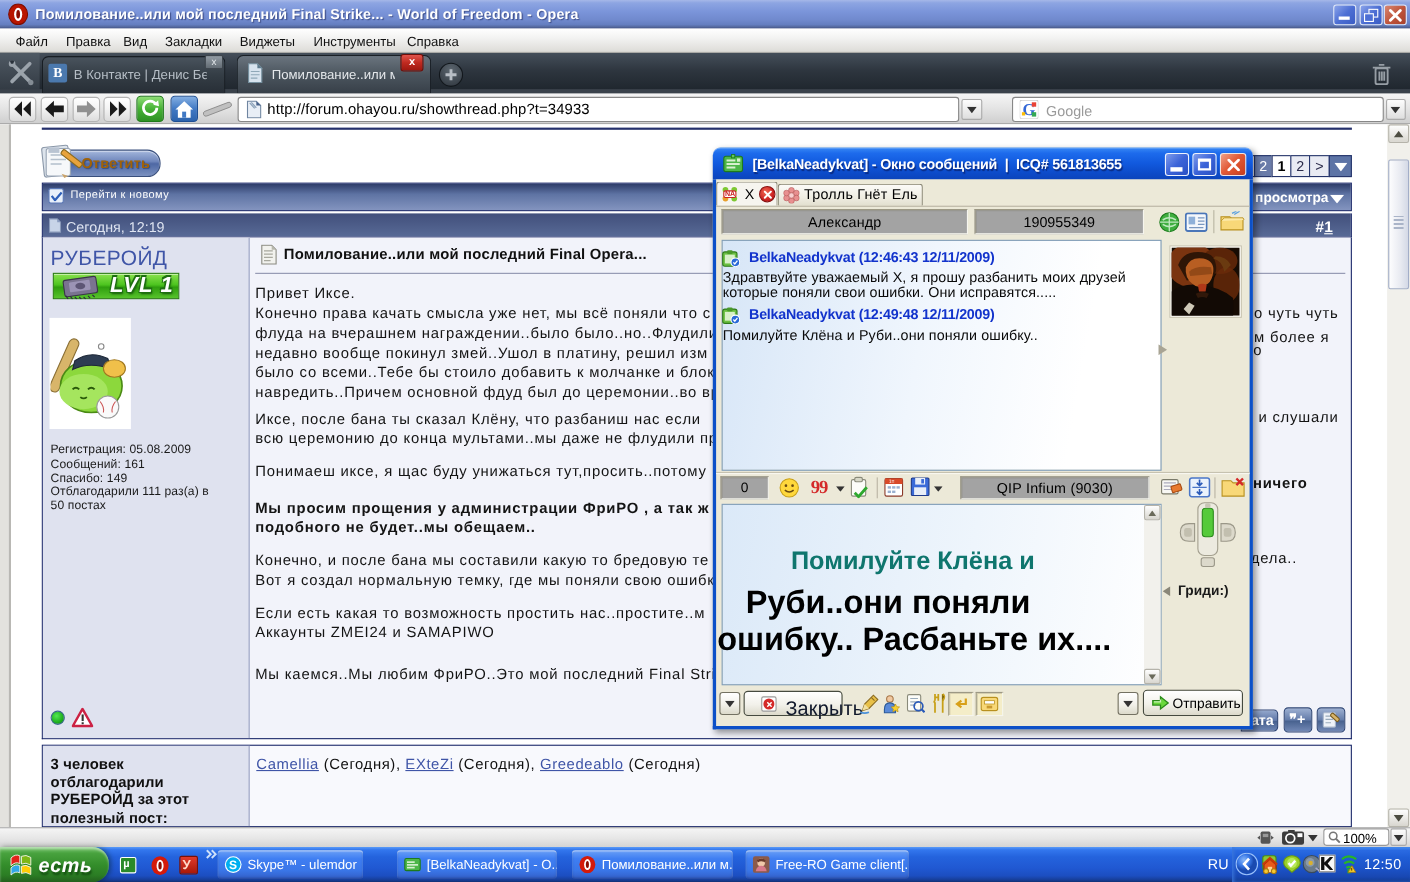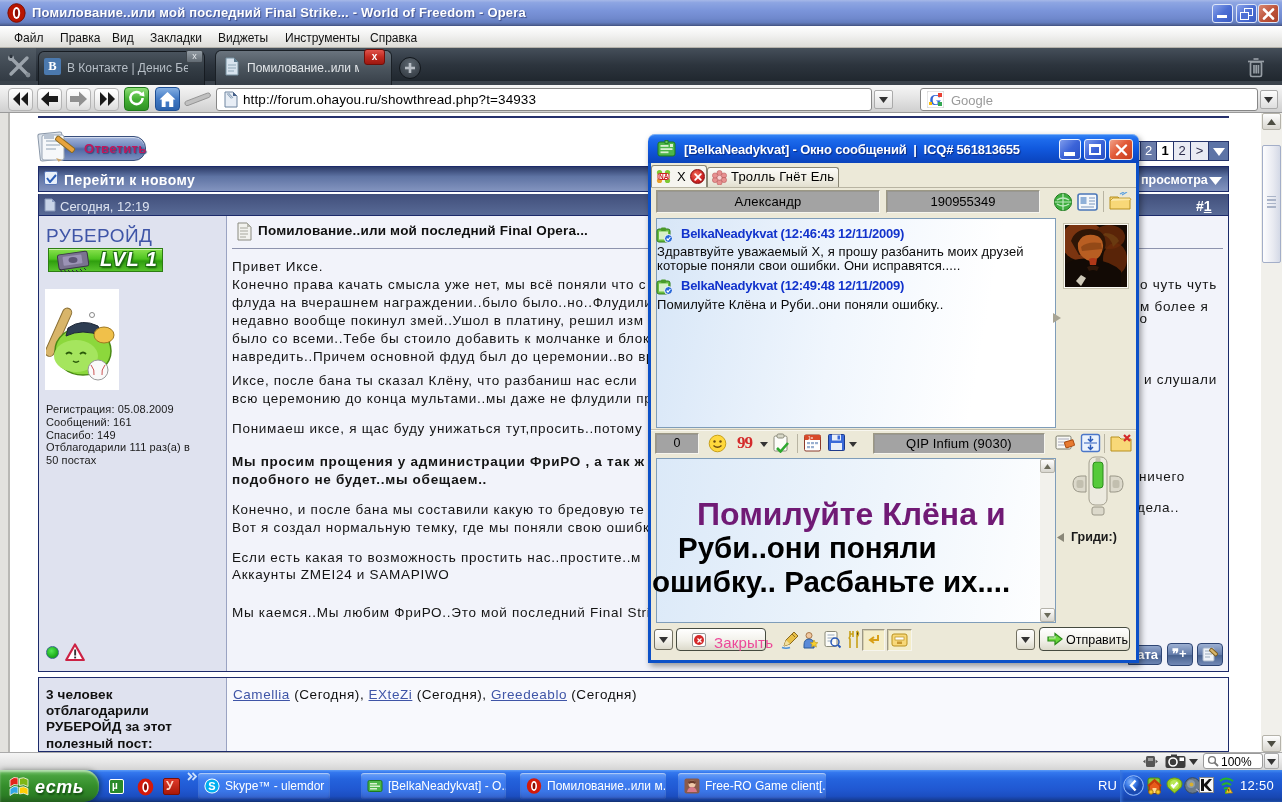--- a/index.html
+++ b/index.html
@@ -166,21 +166,21 @@
 <div class="abs" style="left:1262px;top:735px;width:19px;height:17px;background:linear-gradient(180deg,#fefefe,#d8d6cf);border:1px solid #b5b3aa;border-radius:2px"></div>
 <svg class="abs" style="left:1267px;top:741px" width="9" height="6" viewBox="0 0 9 6">
     <path d="M0 0h9L4.5 6z" fill="#4d4d42"></path>
   </svg>
 <div class="abs" style="left:1262px;top:145px;width:19px;height:118px;background:linear-gradient(90deg,#fdfdfe 0%,#e8eaf1 60%,#d4d9e6 100%);border:1px solid #a3aec8;border-radius:2px"></div>
 <div class="abs" style="left:1267px;top:196px;width:9px;height:13px;background:repeating-linear-gradient(180deg,#aab4c8 0,#aab4c8 1.5px,transparent 1.5px,transparent 3.5px)"></div>
 
 <div class="abs" style="left:38px;top:116px;width:1191px;height:2px;background:#25306c"></div>
 
 <div class="abs" style="left:52px;top:136px;width:94px;height:25px;border-radius:12px;background:linear-gradient(180deg,#a3b6dc 0%,#7087bc 42%,#4e68a4 52%,#7b91c0 100%);border:1px solid #394f7c;box-shadow:inset 0 1px 1px rgba(255,255,255,.6)"></div>
-<div class="abs" style="left:84px;top:141px;font-size:13px;font-weight:bold;color:#be185d;text-shadow:1px 1px 1px #3a4f7e;letter-spacing:.3px">Ответить</div>
+<div class="abs" style="left:74px;top:141px;font-size:13px;font-weight:bold;color:#a16207;text-shadow:1px 1px 1px #3a4f7e;letter-spacing:.3px">Ответить</div>
 <svg class="abs" style="left:36px;top:129px" width="42" height="34" viewBox="0 0 42 34">
     <g>
       <rect x="3" y="4" width="24" height="27" rx="2" fill="#dde4ec" stroke="#8a97a8" transform="rotate(-6 15 17)"></rect>
       <rect x="6" y="6" width="22" height="25" rx="2" fill="#f6f8fa" stroke="#99a5b5"></rect>
       <rect x="8" y="5" width="10" height="5" fill="#b9c4d2"></rect>
       <path d="M10 12h14M10 16h14M10 20h10" stroke="#b3bfcc" stroke-width="1.4"></path>
       <rect x="18" y="12" width="22" height="5" rx="1.5" fill="#e8a33d" stroke="#8a6a20" transform="rotate(38 28 15)"></rect>
       <path d="M20 29l6 2l-3.5 1.8z" fill="#caa36a"></path>
     </g>
   </svg>
@@ -193,21 +193,21 @@
 <div class="abs pgc" style="left:1208px;width:21px;background:#5d74a6"></div>
 <svg class="abs" style="left:1213px;top:148px" width="12" height="8" viewBox="0 0 12 8">
     <path d="M0 0h12L6 8z" fill="#fff"></path>
   </svg>
 
 <div class="abs" style="left:38px;top:166px;width:1191px;height:26px;background:linear-gradient(180deg,#2c3b68 0%,#5e73a3 40%,#8394bf 100%);border:1px solid #1c2a6a"></div>
 <div class="abs" style="left:44px;top:171px;width:14px;height:14px;background:#e8f0fa;border:1px solid #5a77b5;border-radius:2px"></div>
 <svg class="abs" style="left:46px;top:174px" width="11" height="9" viewBox="0 0 11 9">
     <path d="M1 4l3 4l6-7" fill="none" stroke="#2d5fb8" stroke-width="2"></path>
   </svg>
-<div class="abs" style="left:64px;top:172px;font-size:14px;font-weight:bold;color:#fff;letter-spacing:.4px">Перейти к новому</div>
+<div class="abs" style="left:64px;top:172px;font-size:10px;font-weight:normal;color:#fff;letter-spacing:.4px">Перейти к новому</div>
 <div class="abs" style="left:1141px;top:173px;font-size:12.5px;font-weight:bold;color:#fff;letter-spacing:0">просмотра</div>
 <svg class="abs" style="left:1209px;top:177px" width="13" height="8" viewBox="0 0 13 8">
     <path d="M0 0h13L6.5 8z" fill="#fff"></path>
   </svg>
 
 <div class="abs" style="left:38px;top:194px;width:1191px;height:22px;background:linear-gradient(180deg,#414f7b 0%,#586a96 100%);border:1px solid #1c2a6a;border-top:none"></div>
 <svg class="abs" style="left:44px;top:198px" width="12" height="14" viewBox="0 0 12 14">
     <path d="M1 1h7l3 3v9H1z" fill="#c8d4e8" stroke="#8898b8"></path>
     <path d="M8 1l3 3H8z" fill="#8a9cc0"></path>
   </svg>
@@ -276,21 +276,21 @@
 <div class="ptext" style="left:232px;top:501px">Конечно, и после бана мы составили какую то бредовую те
 Вот я создал нормальную темку, где мы поняли свою ошибк</div>
 <div class="ptext" style="left:232px;top:549px;line-height:17px">Если есть какая то возможность простить нас..простите..м
 Аккаунты ZMEI24 и SAMAPIWO</div>
 <div class="ptext" style="left:232px;top:604px">Мы каемся..Мы любим ФриРО..Это мой последний Final Strik</div>
 
 <div class="frag" style="left:1140px;top:277px">о чуть чуть</div>
 <div class="frag" style="left:1140px;top:299px">м более я</div>
 <div class="frag" style="left:1100px;top:311px">.но это</div>
 <div class="frag" style="left:1144px;top:372px">и слушали</div>
-<div class="frag" style="left:1139px;top:469px;font-weight:normal">ничего</div>
+<div class="frag" style="left:1139px;top:432px;font-weight:bold">ничего</div>
 <div class="frag" style="left:1137px;top:500px">дела..</div>
 
 <div class="abs" style="left:1128px;top:645px;width:34px;height:20px;border-radius:0 4px 4px 0;background:linear-gradient(180deg,#93a7cc 0%,#5f77a8 50%,#46608f 55%,#6d84b2 100%);border:1px solid #2e4574;color:#fff;font-size:13px;font-weight:bold;text-align:right;line-height:18px;padding-right:3px">ата</div>
 <div class="abs" style="left:1167px;top:643px;width:26px;height:23px;border-radius:4px;background:linear-gradient(180deg,#9db0d2 0%,#647caa 50%,#48628f 55%,#7288b5 100%);border:1px solid #2e4574"></div>
 <div class="abs" style="left:1172px;top:646px;color:#fff;font-size:13px;font-weight:bold">❞+</div>
 <div class="abs" style="left:1197px;top:643px;width:26px;height:23px;border-radius:4px;background:linear-gradient(180deg,#9db0d2 0%,#647caa 50%,#48628f 55%,#7288b5 100%);border:1px solid #2e4574"></div>
 <svg class="abs" style="left:1201px;top:646px" width="18" height="17" viewBox="0 0 18 17">
     <rect x="2" y="2" width="11" height="13" rx="1" fill="#eef2f8" stroke="#aab8cc"></rect>
     <path d="M4 5h7M4 8h7M4 11h5" stroke="#9ab" stroke-width="1"></path>
     <rect x="8" y="4" width="9" height="3.4" rx="1.2" fill="#d8b56a" stroke="#7a5c20" transform="rotate(42 12 6)"></rect>
@@ -467,21 +467,21 @@
     <path d="M10.5 17v-5.5M8 14l2.5 2.5L13 14" fill="none" stroke="#2a5ab8" stroke-width="1.5"></path>
     <line x1="4" y1="10" x2="17" y2="10" stroke="#4a76c8" stroke-width="1.2"></line>
   </svg>
 <div class="abs" style="left:1104px;top:434px;width:1px;height:19px;background:#b8b4a2"></div>
 <svg class="abs" style="left:1110px;top:433px" width="22px" height="20" viewBox="0 0 22 20">
     <path d="M1 4h8l2 2h10v12H1z" fill="#f8d878" stroke="#b8901e"></path>
     <path d="M14 2l6 6M20 2l-6 6" stroke="#d42a2a" stroke-width="2.2"></path>
   </svg>
 
 <div class="abs" style="left:656px;top:458px;width:400px;height:165px;background:linear-gradient(100deg,#dbe9f8 0%,#eef5fc 55%,#ffffff 100%);border:1px solid #7f9db9"></div>
-<div class="abs" style="left:697px;top:496px;font-size:32px;font-weight:bold;color:#701a75;white-space:nowrap">Помилуйте Клёна и</div>
+<div class="abs" style="left:719px;top:496px;font-size:23px;font-weight:bold;color:#0f766e;white-space:nowrap">Помилуйте Клёна и</div>
 <div class="abs" style="left:678px;top:531px;font-size:29.5px;font-weight:bold;color:#000;white-space:nowrap">Руби..они поняли</div>
 <div class="abs" style="left:652px;top:565px;font-size:29.5px;font-weight:bold;color:#000;white-space:nowrap">ошибку.. Расбаньте их....</div>
 <div class="abs" style="left:1040px;top:459px;width:15px;height:163px;background:#f2f1ec"></div>
 <div class="abs" style="left:1040px;top:459px;width:15px;height:14px;background:linear-gradient(180deg,#fefefe,#d8d6cf);border:1px solid #b5b3aa;border-radius:2px"></div>
 <svg class="abs" style="left:1044px;top:464px" width="7" height="5" viewBox="0 0 7 5">
     <path d="M0 5h7L3.5 0z" fill="#6a6a5a"></path>
   </svg>
 <div class="abs" style="left:1040px;top:608px;width:15px;height:14px;background:linear-gradient(180deg,#fefefe,#d8d6cf);border:1px solid #b5b3aa;border-radius:2px"></div>
 <svg class="abs" style="left:1044px;top:613px" width="7" height="5" viewBox="0 0 7 5">
     <path d="M0 0h7L3.5 5z" fill="#6a6a5a"></path>
@@ -510,21 +510,21 @@
   </svg>
 <div class="xpbtn" style="left:676px;top:628px;width:90px;height:23px;border-radius:4px;border-color:#454a3f"></div>
 <div class="abs" style="left:692px;top:633px;width:14px;height:14px;background:#fff;border:1px solid #999;border-radius:2px"></div>
 <div class="abs" style="left:694px;top:635px;width:10px;height:10px;border-radius:50%;background:#d42a2a"></div>
 <svg class="abs" style="left:696.5px;top:637.5px" width="5" height="5" viewBox="0 0 5 5">
     <g stroke="#fff" stroke-width="1.3">
       <line x1="0.5" y1="0.5" x2="4.5" y2="4.5"></line>
       <line x1="4.5" y1="0.5" x2="0.5" y2="4.5"></line>
     </g>
   </svg>
-<div class="abs" style="left:714px;top:634px;font-size:15px;color:#ec4899;letter-spacing:.2px">Закрыть</div>
+<div class="abs" style="left:714px;top:634px;font-size:18px;color:#0f172a;letter-spacing:.2px">Закрыть</div>
 <svg class="abs" style="left:781px;top:630px" width="18" height="19" viewBox="0 0 18 19">
     <path d="M3 16l2-6l8-8l4 4l-8 8z" fill="#e8c048" stroke="#8a6a20"></path>
     <path d="M3 16l6-2l-4-4z" fill="#f0e0a0"></path>
     <path d="M11 4l3 3" stroke="#8a6a20"></path>
     <path d="M1 17.5q4 1.5 8 0" stroke="#4a90d8" stroke-width="1.5" fill="none"></path>
   </svg>
 <svg class="abs" style="left:802px;top:631px" width="17" height="18" viewBox="0 0 17 18">
     <circle cx="7" cy="4.5" r="3" fill="#f0c8a0" stroke="#a8784a"></circle>
     <path d="M2 14q0-6 5-6t5 6v3H2z" fill="#5a8ad8" stroke="#2a5a9a"></path>
     <path d="M12 9l1.2 2.4l2.6.3l-1.9 1.8l.5 2.6l-2.4-1.3l-2.3 1.3l.4-2.6l-1.9-1.8l2.6-.3z" fill="#f8d030" stroke="#b89010" stroke-width=".6"></path>

